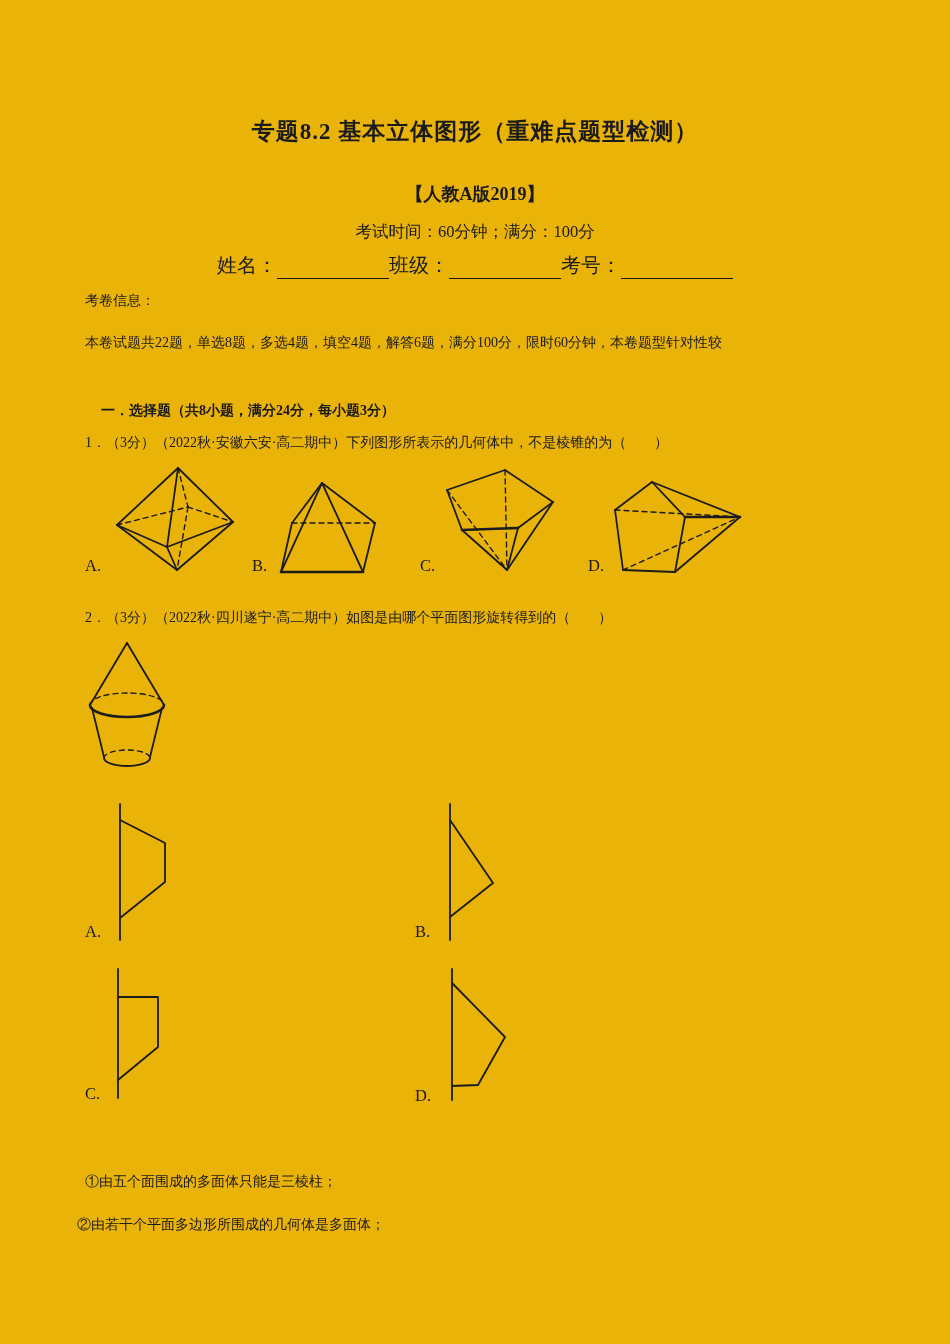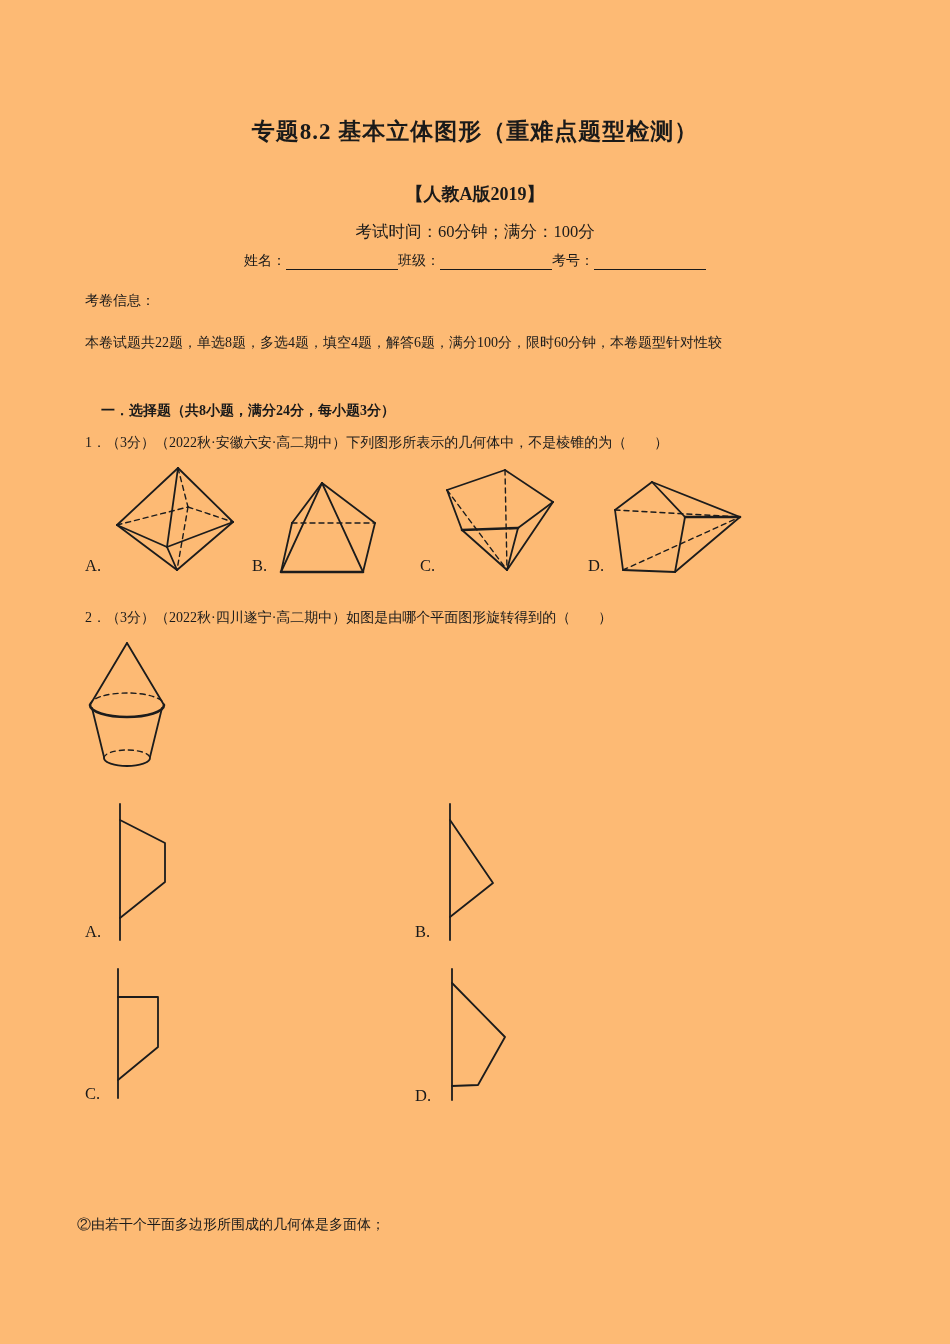--- a/index.html
+++ b/index.html
@@ -1,32 +1,32 @@
 <!DOCTYPE html>
 <html><head>
 <meta charset="utf-8">
 <style>
   html,body{margin:0;padding:0;background:#ffffff;}
   .page{
     position:relative;
     width:950px;
     height:1344px;
-    background:#fdba74;
+    background:#eab308;
     font-family:"Liberation Serif","DejaVu Serif",serif;
     color:#1a1a1a;
     overflow:hidden;
   }
   .abs{position:absolute;white-space:nowrap;}
   .center{left:0;width:950px;text-align:center;}
   .title{font-size:23px;font-weight:700;letter-spacing:1px;}
   .edition{font-size:18px;font-weight:700;}
   .meta{font-size:16.5px;}
   .body-text{font-size:14px;}
   .bold{font-weight:700;margin-left:16px;}
-  .name-row{display:flex;justify-content:center;align-items:center;font-size:14px;}
+  .name-row{display:flex;justify-content:center;align-items:flex-end;font-size:20px;}
   .uline{display:inline-block;width:112px;border-bottom:1.4px solid #1a1a1a;height:17px;}
   svg{position:absolute;overflow:visible;}
   svg line, svg path, svg polyline{stroke:#1c1c1c;fill:none;stroke-linecap:round;stroke-linejoin:round;}
   .s{stroke-width:1.8;}
   .th{stroke-width:2.6;}
   .d{stroke-width:1.4;stroke-dasharray:5 4;}
   .axis{stroke-width:1.8;}
   .opt-label{font-size:16.5px;}
 </style>
 </head>
@@ -140,15 +140,16 @@
     <polyline class="s" points="10,32 50,32 50,82 10,115"></polyline>
   </svg>
   <div class="abs opt-label" style="top:1084px;left:85px;">C.</div>
 
   <svg style="left:442px;top:965px;" width="80" height="140" viewBox="0 0 80 140">
     <line class="axis" x1="10" y1="4" x2="10" y2="135"></line>
     <polyline class="s" points="10,18 63,72 36,120 10,121"></polyline>
   </svg>
   <div class="abs opt-label" style="top:1086px;left:415px;">D.</div>
 
+  <div class="abs body-text" style="top:1173px;left:85px;">①由五个面围成的多面体只能是三棱柱；</div>
   <div class="abs body-text" style="top:1216px;left:77px;text-align:right;">②由若干个平面多边形所围成的几何体是多面体；</div>
 
 </div>
 
 </body></html>

